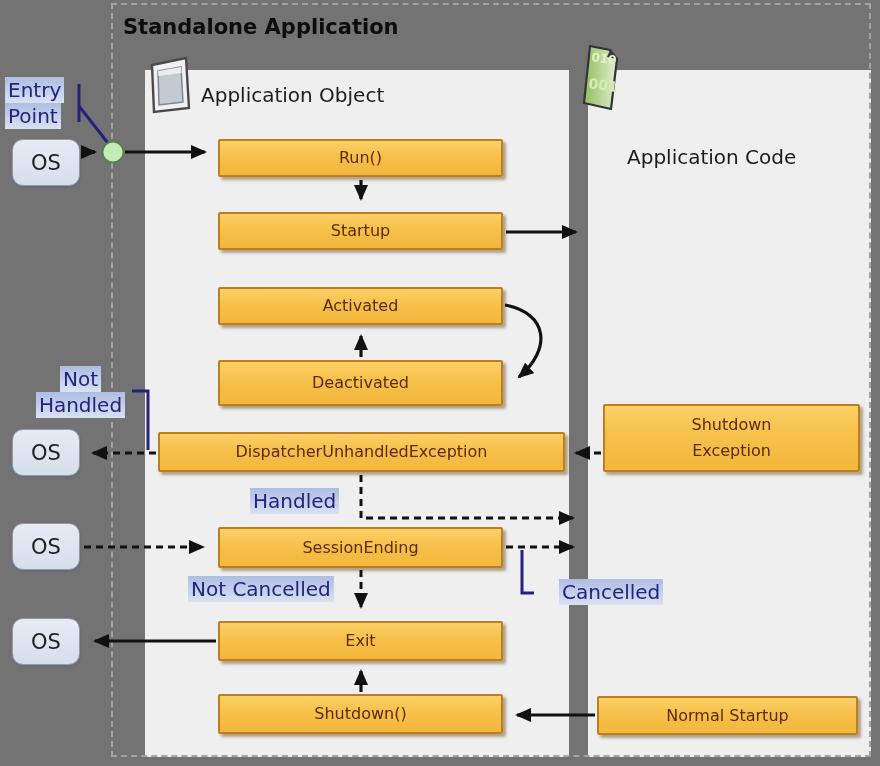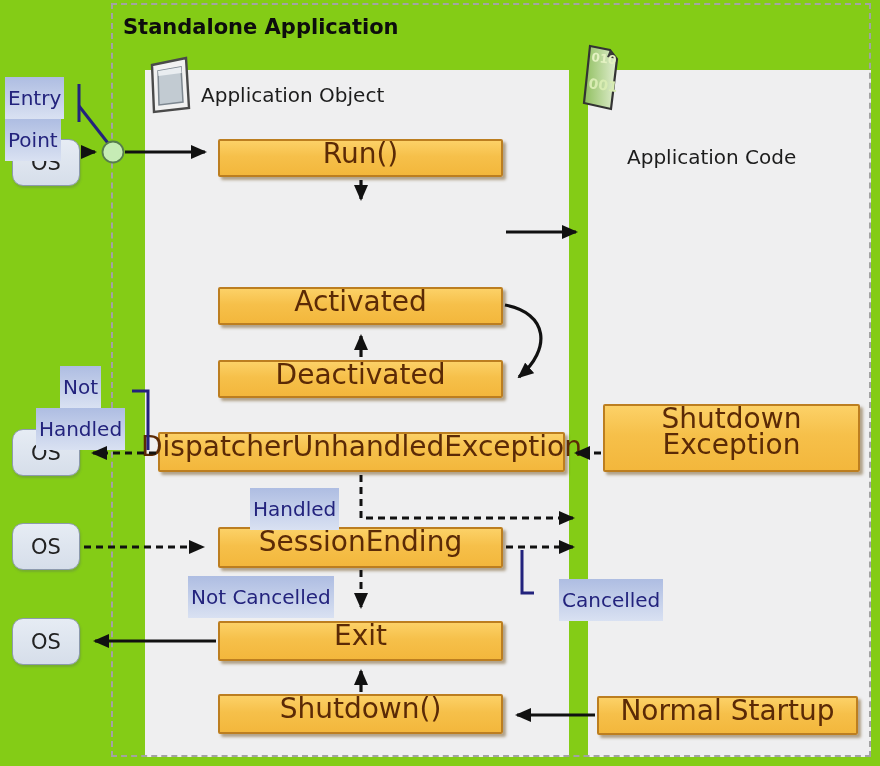--- a/index.html
+++ b/index.html
@@ -1,17 +1,17 @@
 <!DOCTYPE html>
 <html><head>
 <meta charset="utf-8">
 <style>
   html,body{margin:0;padding:0;background:#fff;}
   .canvas{
-    position:relative;width:880px;height:766px;background:#84cc16;overflow:hidden;
+    position:relative;width:880px;height:766px;background:#737373;overflow:hidden;
     font-family:"DejaVu Sans","Liberation Sans",sans-serif;
   }
   .col{position:absolute;top:70px;height:687px;background:#efeff0;}
   .col1{left:145px;width:424px;}
   .col2{left:588px;width:283px;}
   .region-border{
     position:absolute;left:111px;top:3px;width:760px;height:754px;
     border:2px dashed #a3a3a3;box-sizing:border-box;z-index:1;
   }
   .title{
@@ -22,27 +22,27 @@
   .head-code{left:627px;top:101px;margin-top:44px;}
   .icon{position:absolute;z-index:2;}
   .icon-obj{left:147px;top:56px;}
   .icon-code{left:580px;top:42px;}
 
   .obox{
     position:absolute;z-index:2;box-sizing:border-box;
     background:linear-gradient(180deg,#fcd167 0%,#f6c04a 45%,#f3b73c 100%);
     border:2px solid #bc7e20;border-radius:2px;
     box-shadow:3px 3px 3px rgba(99,66,9,0.45);
-    display:flex;align-items:center;flex-direction:column;
-    font-size:28px;color:#5b2a06;text-align:center;line-height:26px;
+    display:flex;align-items:center;justify-content:center;flex-direction:column;
+    font-size:16px;color:#5b2a06;text-align:center;line-height:26px;
   }
   .b-run{left:218px;top:139px;width:285px;height:38px;}
   .b-startup{left:218px;top:212px;width:285px;height:38px;}
   .b-activated{left:218px;top:287px;width:285px;height:38px;}
-  .b-deactivated{left:218px;top:360px;width:285px;height:38px;}
+  .b-deactivated{left:218px;top:360px;width:285px;height:46px;}
   .b-dispatcher{left:158px;top:432px;width:407px;height:40px;}
   .b-session{left:218px;top:527px;width:285px;height:41px;}
   .b-exit{left:218px;top:621px;width:285px;height:40px;}
   .b-shutdown{left:218px;top:694px;width:285px;height:40px;}
   .b-unhandled{left:603px;top:404px;width:257px;height:68px;}
   .b-normal{left:597px;top:696px;width:261px;height:39px;}
 
   .osbox{
     position:absolute;z-index:2;box-sizing:border-box;width:68px;height:47px;
     background:linear-gradient(180deg,#e6ecf4 0%,#d6deea 100%);
@@ -59,21 +59,21 @@
   .hl{
     background:linear-gradient(180deg,#aebde2 0%,#d9e1f2 100%);
     color:#23237d;
   }
   .navlabel{position:absolute;z-index:2;font-size:20px;color:#23237d;line-height:26px;}
   .entry{left:5px;top:77px;width:76px;text-align:left;}
   .nothandled{left:8px;top:366px;width:145px;text-align:center;}
   .handled{left:250px;top:488px;}
   .notcancelled{left:188px;top:576px;}
   .cancelled{left:535px;top:579px;margin-left:24px;}
-  .navlabel span{display:inline-block;padding:8px 3px;}
+  .navlabel span{display:inline-block;padding:0 3px;}
 
   svg.overlay{position:absolute;left:0;top:0;z-index:3;pointer-events:none;}
   .s{stroke:#111111;stroke-width:3.2;fill:none;}
   .d{stroke:#111111;stroke-width:3;fill:none;stroke-dasharray:7 5;}
   .n{stroke:#23237d;stroke-width:3;fill:none;}
 </style>
 </head>
 <body>
 
 <div class="canvas">
@@ -119,20 +119,23 @@
   <div class="osbox os3">
       <span>OS</span>
     </div>
   <div class="osbox os4">
       <span>OS</span>
     </div>
 
   <div class="obox b-run">
       <span>Run()</span>
     </div>
+  <div class="obox b-startup">
+      <span>Startup</span>
+    </div>
   <div class="obox b-activated">
       <span>Activated</span>
     </div>
   <div class="obox b-deactivated">
       <span>Deactivated</span>
     </div>
   <div class="obox b-dispatcher">
       <span>DispatcherUnhandledException</span>
     </div>
   <div class="obox b-session">

